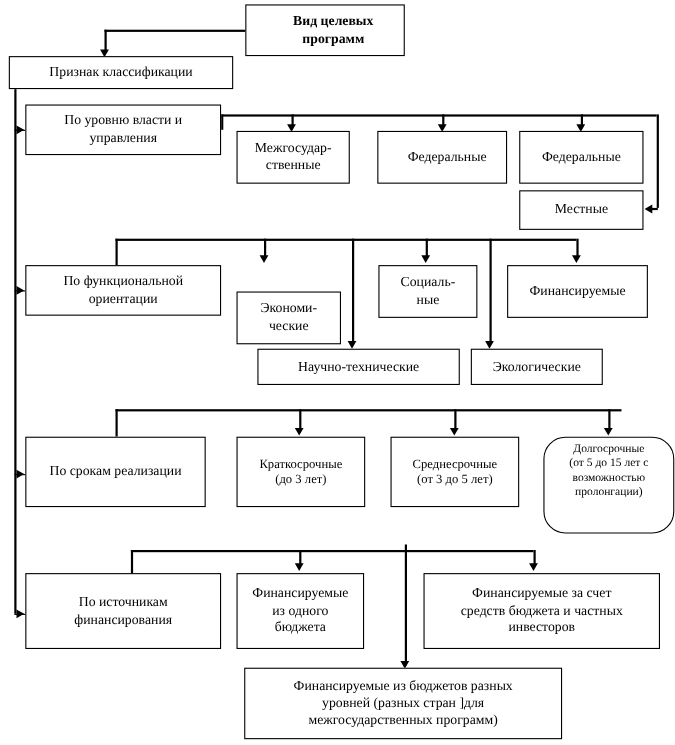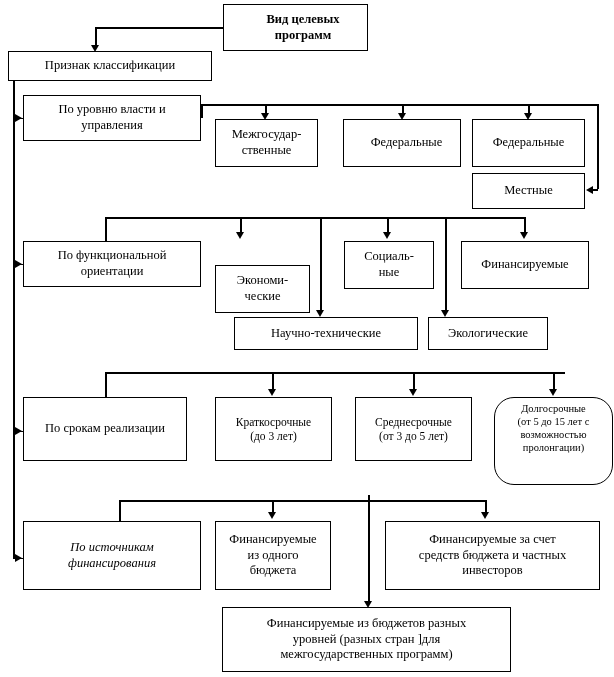--- a/index.html
+++ b/index.html
@@ -204,21 +204,21 @@
   <div class="box tiny" style="left:494px; top:397px; width:119px; height:88px; align-items:flex-start; padding-top:4px;">
     <span class="txt">Долгосрочные
 (от 5 до 15 лет с
 возможностью
 пролонгации)</span>
   </div>
 
   <div class="arrow right" style="left:14.6px; top:554px;"></div>
   <div class="ln h" style="left:13px; top:557.5px; width:12px;"></div>
 
-  <div class="box" style="left:23px; top:521px; width:178px; height:69px;font-style:italic;">
+  <div class="box" style="left:23px; top:521px; width:178px; height:69px;">
     <span class="txt">По источникам
 финансирования</span>
   </div>
 
   <div class="ln v" style="left:119px; top:500px; height:21px;"></div>
   <div class="ln h" style="left:119px; top:500px; width:366px;"></div>
 
   <div class="ln v" style="left:272px; top:500px; height:14px;"></div>
   <div class="arrow down" style="left:268px; top:512px;"></div>
 

